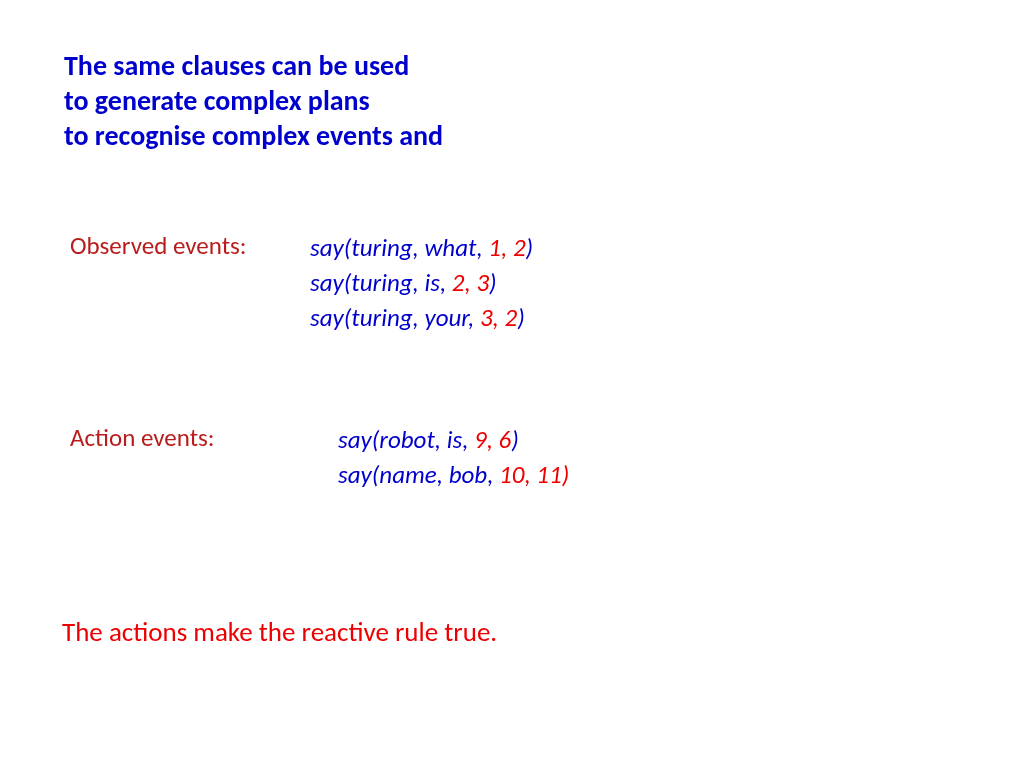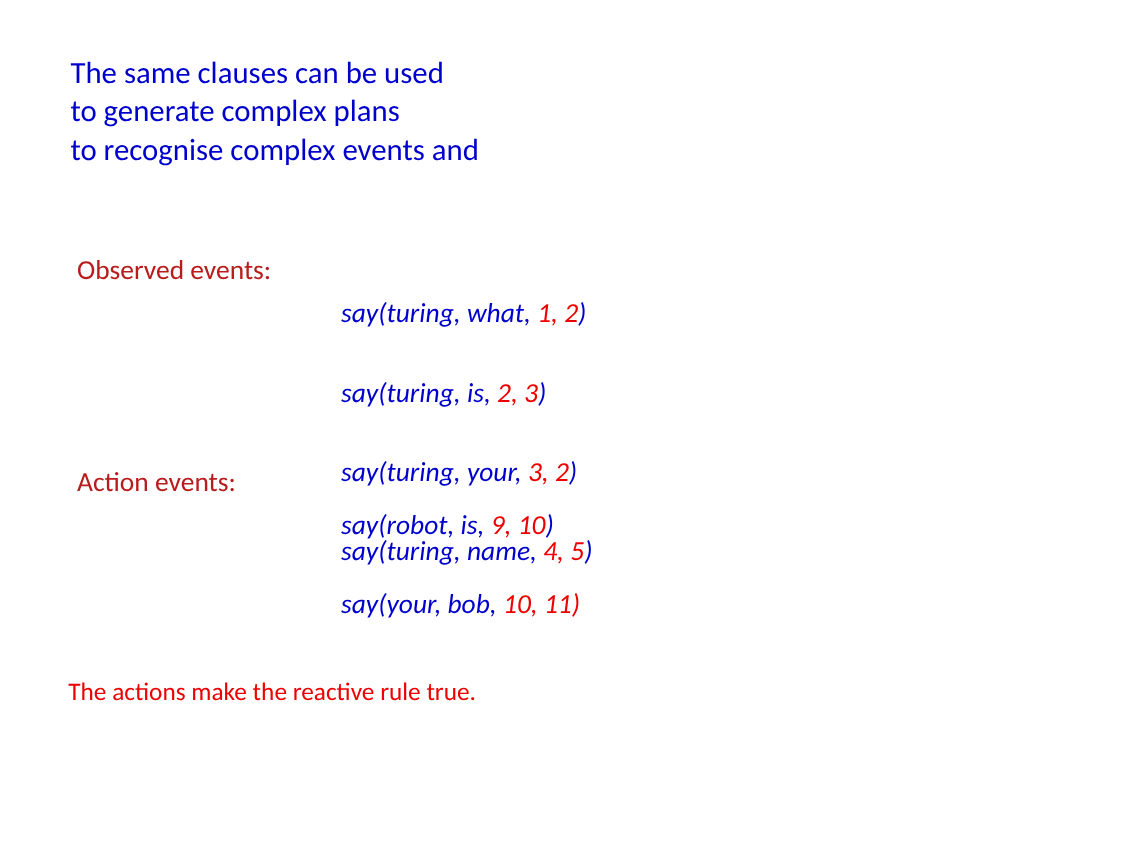--- a/index.html
+++ b/index.html
@@ -10,89 +10,88 @@
       font-family: Calibri, 'Segoe UI', Arial, sans-serif;
       position: relative;
     }
     .title {
       position: absolute;
       top: 48px;
       left: 64px;
       color: #0000cc;
       font-size: 28px;
       line-height: 1.25;
-      font-weight: 400;
+      font-weight: 700;
     }
     .section-label {
       color: #b91c1c;
       font-size: 25px;
       font-weight: 400;
     }
     .observed-block {
       position: absolute;
       top: 230px;
       left: 70px;
       display: flex;
       align-items: flex-start;
     }
     .action-block {
       position: absolute;
       top: 422px;
       left: 70px;
       display: flex;
       align-items: flex-start;
+      gap: 28px;
     }
     .label-col {
       width: 240px;
     }
     .events-col {
       display: flex;
       flex-direction: column;
     }
     .event-line {
       font-size: 25px;
       font-style: italic;
       line-height: 1.4;
-      margin-top: 37px;
     }
     .blue { color: #0000cc; }
     .red { color: #ee0000; }
     .footer {
       position: absolute;
       top: 615px;
       left: 62px;
       color: #ee0000;
-      font-size: 23px;
+      font-size: 27px;
       font-weight: 400;
     }
   </style>
 </head>
 <body>
 
 <div class="title">
   <div>The same clauses can be used</div>
   <div>to generate complex plans</div>
   <div>to recognise complex events and</div>
 </div>
 
 <div class="observed-block">
   <div class="label-col">
     <span class="section-label">Observed events:</span>
   </div>
   <div class="events-col">
     <div class="event-line"><span class="blue">say(turing, what, </span><span class="red">1, 2</span><span class="blue">)</span></div>
     <div class="event-line"><span class="blue">say(turing, is,  </span><span class="red">2, 3</span><span class="blue">)</span></div>
     <div class="event-line"><span class="blue">say(turing, your, </span><span class="red">3,  2</span><span class="blue">)</span></div>
-    <div class="event-line"><span class="blue">say(turing, name, </span><span class="red">4, 5</span><span class="blue">)</span></div>
   </div>
 </div>
 
 <div class="action-block">
   <div class="label-col">
     <span class="section-label">Action events:</span>
   </div>
   <div class="events-col">
-    <div class="event-line"><span class="blue">say(robot, is, </span><span class="red">9, 10</span><span class="blue">)</span></div>
-    <div class="event-line"><span class="blue">say(your, bob, </span><span class="red">10, 11)</span><span class="blue"></span></div>
+    <div class="event-line"><span class="blue">say(robot, is, </span><span class="red">9, 6</span><span class="blue">)</span></div>
+    <div class="event-line"><span class="blue">say(name, bob, </span><span class="red">10, 11)</span><span class="blue"></span></div>
   </div>
 </div>
 
 <div class="footer">The actions make the reactive rule true.</div>
 
 </body></html>

